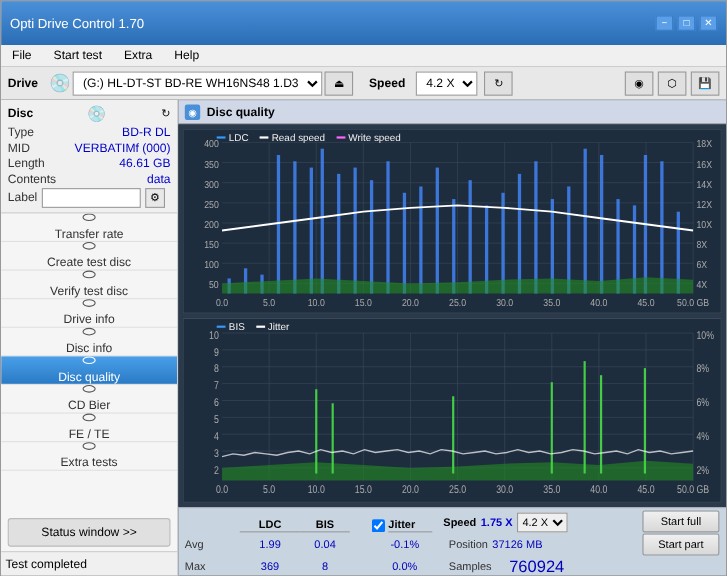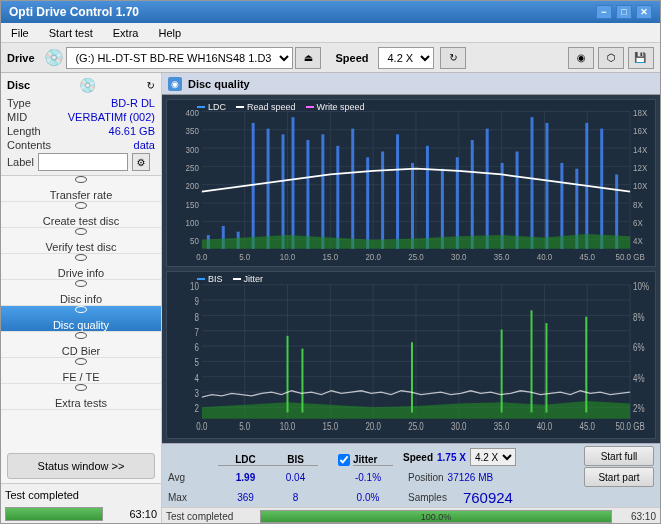--- a/index.html
+++ b/index.html
@@ -9,27 +9,27 @@
       background: #f0f0f0;
       width: 661px;
       height: 524px;
       overflow: hidden;
       border: 1px solid #999;
     }
     
     .title-bar {
       background: linear-gradient(to bottom, #4a90d9, #2a6db5);
       color: white;
-      height: 22px;
+      height: 40px;
       display: flex;
       align-items: center;
       justify-content: space-between;
       padding: 0 8px;
       font-size: 12px;
-      font-weight: 700;
+      font-weight: 400;
       user-select: none;
     }
     .title-bar-buttons {
       display: flex;
       gap: 4px;
     }
     .title-btn {
       width: 16px;
       height: 14px;
       background: #5a9fe8;
@@ -360,21 +360,21 @@
         <span class="disc-title">Disc</span>
         <span class="disc-icon">💿</span>
         <span style="font-size:10px;cursor:pointer;">↻</span>
       </div>
       <div class="disc-row">
         <span class="disc-key">Type</span>
         <span class="disc-value">BD-R DL</span>
       </div>
       <div class="disc-row">
         <span class="disc-key">MID</span>
-        <span class="disc-value">VERBATIMf (002)</span>
+        <span class="disc-value">VERBATIMf (000)</span>
       </div>
       <div class="disc-row">
         <span class="disc-key">Length</span>
         <span class="disc-value">46.61 GB</span>
       </div>
       <div class="disc-row">
         <span class="disc-key">Contents</span>
         <span class="disc-value">data</span>
       </div>
       <div class="disc-label-row">
@@ -646,21 +646,21 @@
           <span style="color:#0000cc;font-size:10px;font-weight:bold;">1.75 X</span>
           <select style="height:18px;font-size:10px;border:1px solid #999;">
             <option>4.2 X</option>
           </select>
         </div>
         <div class="action-btn" style="margin-left:auto;height:20px;">Start full</div>
       </div>
 
       <div style="display:flex;padding:1px 6px;gap:0;align-items:center;">
         <div style="width:50px;font-size:10px;color:#333;">Avg</div>
-        <div style="width:55px;text-align:center;font-size:10px;color:#0000bb;font-weight:bold;">1.99</div>
+        <div style="width:55px;text-align:center;font-size:10px;color:#0000bb;">1.99</div>
         <div style="width:45px;text-align:center;font-size:10px;color:#0000bb;">0.04</div>
         <div style="width:16px;"></div>
         <div style="min-width:60px;text-align:center;font-size:10px;color:#0000bb;margin-left:4px;">-0.1%</div>
         <div style="margin-left:10px;font-size:10px;color:#333;">Position</div>
         <div style="font-size:10px;color:#0000bb;margin-left:4px;">37126 MB</div>
         <div class="action-btn" style="margin-left:auto;height:20px;">Start part</div>
       </div>
       <div style="display:flex;padding:1px 6px;gap:0;align-items:center;">
         <div style="width:50px;font-size:10px;color:#333;">Max</div>
         <div style="width:55px;text-align:center;font-size:10px;color:#0000bb;">369</div>

